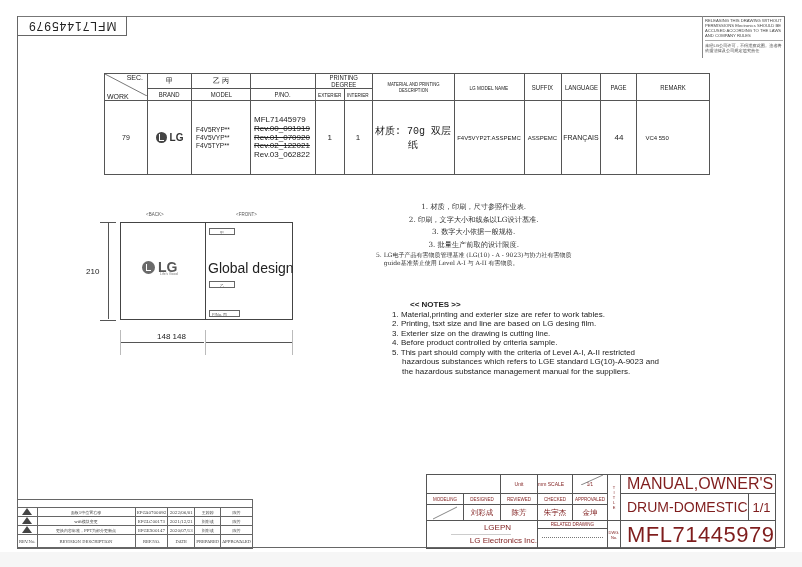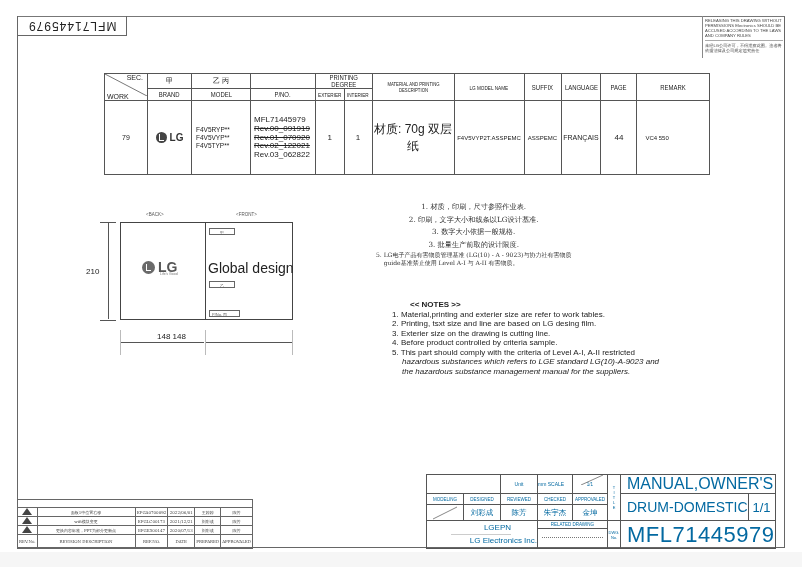--- a/index.html
+++ b/index.html
@@ -51,32 +51,32 @@
   .hline { border-top:1px solid #555; }
   .tick { border-left:1px solid #bbb; }
 
   
   .cn-notes { left:376px; top:201px; font-family:"DejaVu Serif", serif; font-size:7.2px; color:#333; line-height:12.5px; }
   .cn-notes .title { margin-left:38px; margin-bottom:6px; font-size:8px; }
   .cn-notes .item { white-space:nowrap;text-align:center; }
   .cn-notes .item5 { font-size:6px; line-height:7.5px; white-space:pre; }
   .en-notes { left:392px; top:300px; font-size:8px; line-height:9.5px; color:#222; }
   .en-notes .title { margin-left:18px;font-weight:bold; }
-  .en-notes .indent { margin-left:10px;font-style:italic; }
+  .en-notes .indent { margin-left:10px; }
 
   
   table.rev { position:absolute; left:17px; top:507px; border-collapse:collapse; width:236px; }
   table.rev td { border:1px solid #666; font-family:"DejaVu Serif", serif; font-size:4px; height:8px; padding:0 1px; text-align:center; color:#444; white-space:nowrap; overflow:hidden; }
   .rev-top { left:17px; top:499px; width:236px; border-top:1px solid #666; }
   .rev-top2 { left:252px; top:499px; height:49px; border-left:1px solid #666; }
   .tri { width:0; height:0; border-left:5px solid transparent; border-right:5px solid transparent; border-bottom:7px solid #444; display:inline-block; position:relative; }
 
   
   table.tb { position:absolute; left:426px; top:474px; border-collapse:collapse; }
-  table.tb td { border:1px solid #555; font-size:4.5px; text-align:center; color:#0369a1; padding:0; height:10px; }
+  table.tb td { border:1px solid #555; font-size:4.5px; text-align:center; color:#7f1d1d; padding:0; height:10px; }
   .sig { font-family:"DejaVu Serif", serif; font-size:7.5px !important; color:#444; }
   .title-text { font-size:16px !important; color:#222; text-align:left !important; padding-left:6px !important; }
   .dwg-big { font-size:22px !important; color:#222; text-align:left !important; padding-left:6px !important; letter-spacing:0.5px; }
 </style>
 </head>
 <body>
 
 <div class="abs frame"></div>
 <div class="abs bottom-strip"></div>
 
@@ -132,21 +132,21 @@
     </td>
     <td class="pno">
       <div style="margin-bottom:1px;">MFL71445979</div>
       <div class="strike">Rev.00_091919</div>
       <div class="strike">Rev.01_070920</div>
       <div class="strike">Rev.02_122021</div>
       <div>Rev.03_062822</div>
     </td>
     <td style="font-size:8px;">1</td>
     <td style="font-size:8px;">1</td>
-    <td style="font-family:Liberation Sans, sans-serif; font-size:12px;">材质: 70g 双层纸</td>
+    <td style="font-family:Liberation Mono, monospace; font-size:10px;">材质: 70g 双层纸</td>
     <td style="font-size:6px;">F4V5VYP2T.ASSPEMC</td>
     <td style="font-size:6px;">ASSPEMC</td>
     <td style="font-size:7px;">FRANÇAIS</td>
     <td style="font-size:8px;">44</td>
     <td style="font-size:6px; text-align:left; padding-left:8px;">VC4 550</td>
   </tr>
 </tbody>
   </table>
 
 <div class="abs back-label">&lt;BACK&gt;</div>

